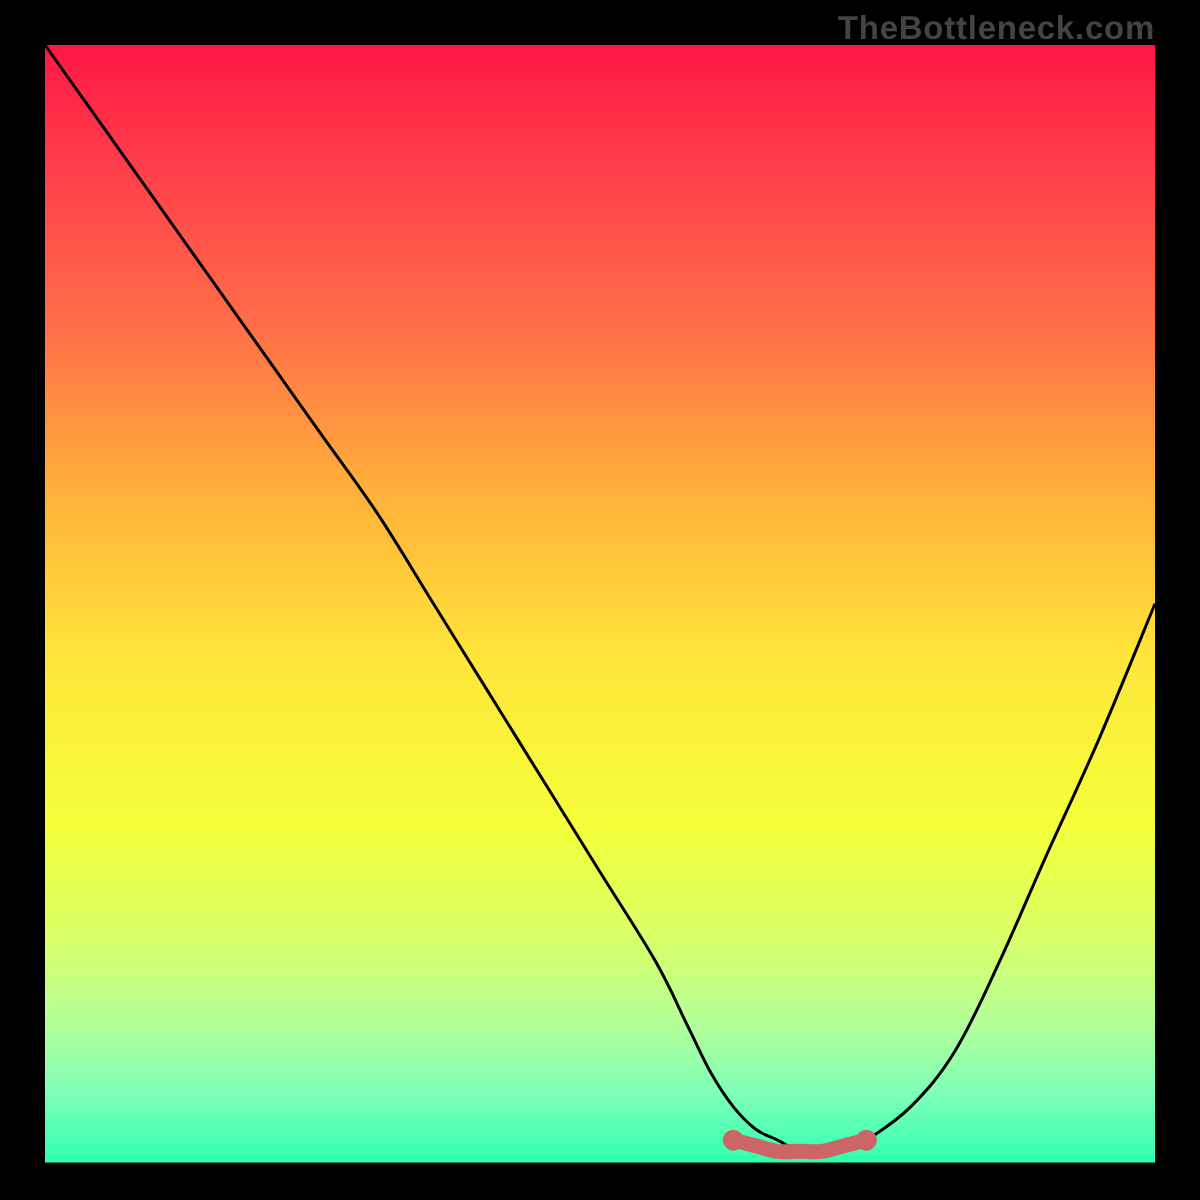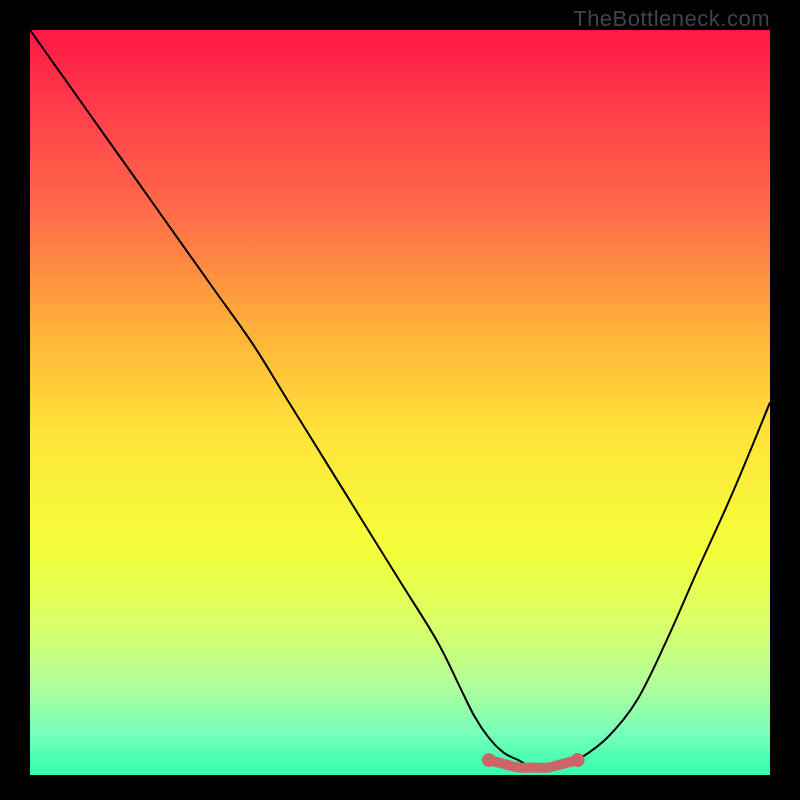--- a/index.html
+++ b/index.html
@@ -1,18 +1,18 @@
 <!DOCTYPE html>
 <html><head>
 <meta charset="utf-8">
 <style>
 html,body{margin:0;padding:0;width:800px;height:800px;background:#000;overflow:hidden}
 #chart-wrap{position:relative;width:800px;height:800px}
 svg{display:block}
-#watermark{position:absolute;top:6px;right:30px;font-family:Arial,Helvetica,sans-serif;font-size:22px;font-weight:normal;color:#444;letter-spacing:0.5px}
+#watermark{position:absolute;top:6px;right:30px;font-family:Arial,Helvetica,sans-serif;font-size:22px;font-weight:bold;color:#444;letter-spacing:0.5px}
 </style>
 </head>
 <body>
 
 <div id="chart-wrap">
   <svg id="svg" width="800" height="800" xmlns="http://www.w3.org/2000/svg">
       <defs>
         <linearGradient id="bg" x1="0" y1="0" x2="0" y2="1">
           <stop offset="0%" stop-color="#ff1744"></stop>
           <stop offset="10%" stop-color="#ff3b4a"></stop>

